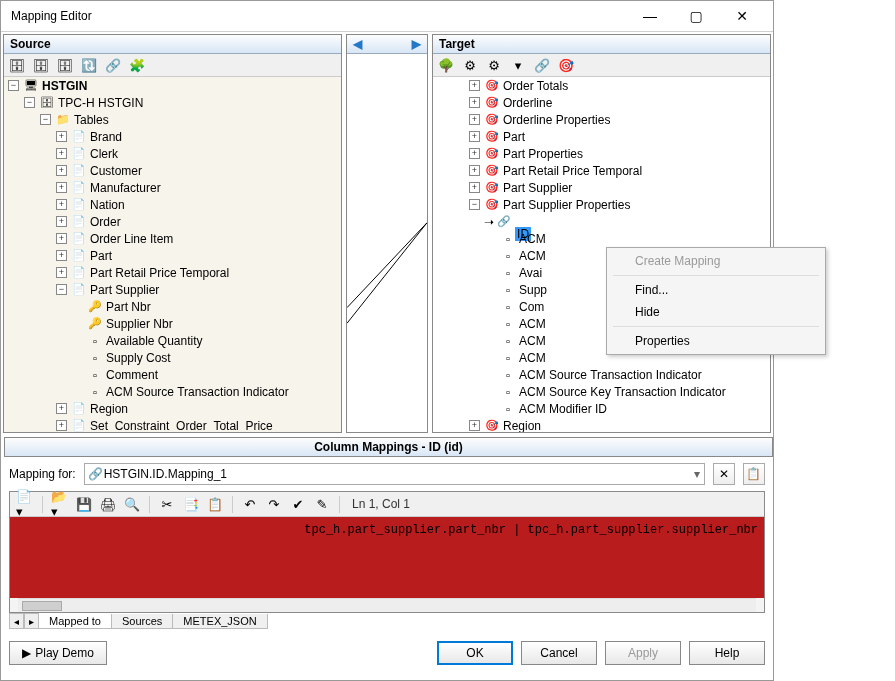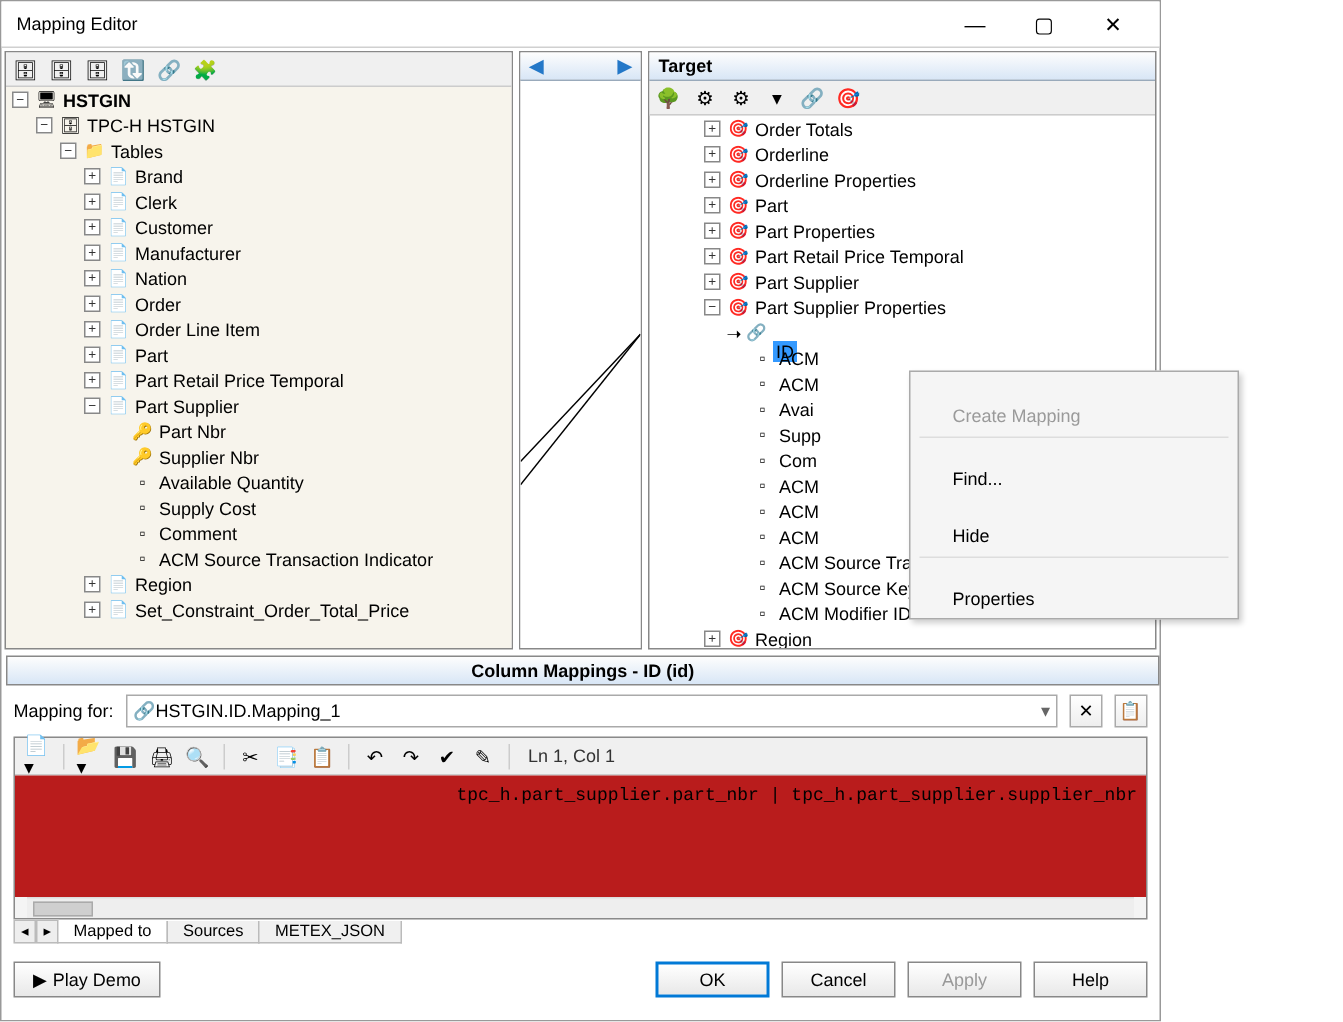--- a/index.html
+++ b/index.html
@@ -125,21 +125,20 @@
     background: #f5f5f5;
     border: 1px solid #aaa;
     box-shadow: 2px 2px 4px rgba(0,0,0,0.2);
     padding: 2px;
     z-index: 20;
   }
   .ctx-item {
     display: flex; align-items: center;
     padding: 4px 20px 4px 26px;
     border-radius: 2px;
-    margin-top: 16px;
   }
   .ctx-item.selected {
     background: linear-gradient(#cde8ff, #b2dbff);
     border: 1px solid #7ab7e8;
     padding: 3px 19px 3px 25px;
   }
   .ctx-item.disabled { color: #9a9a9a; }
   .ctx-shortcut { margin-left: auto; }
   .ctx-sep { height: 1px; background: #ddd; margin: 3px 4px; }
 
@@ -237,20 +236,21 @@
       <div class="win-btn">—</div>
       <div class="win-btn">▢</div>
       <div class="win-btn">✕</div>
     </div>
   </div>
 
   <div class="main-area">
     <div class="upper">
 
       <div class="panel" style="flex:1.05">
+        <div class="panel-header">Source</div>
         <div class="panel-toolbar">
           <span class="tb-icon">🗄</span>
           <span class="tb-icon">🗄</span>
           <span class="tb-icon">🗄</span>
           <span class="tb-icon">🔃</span>
           <span class="tb-icon">🔗</span>
           <span class="tb-icon">🧩</span>
         </div>
         <div class="tree-area source-bg">
           <div class="tree-node">

